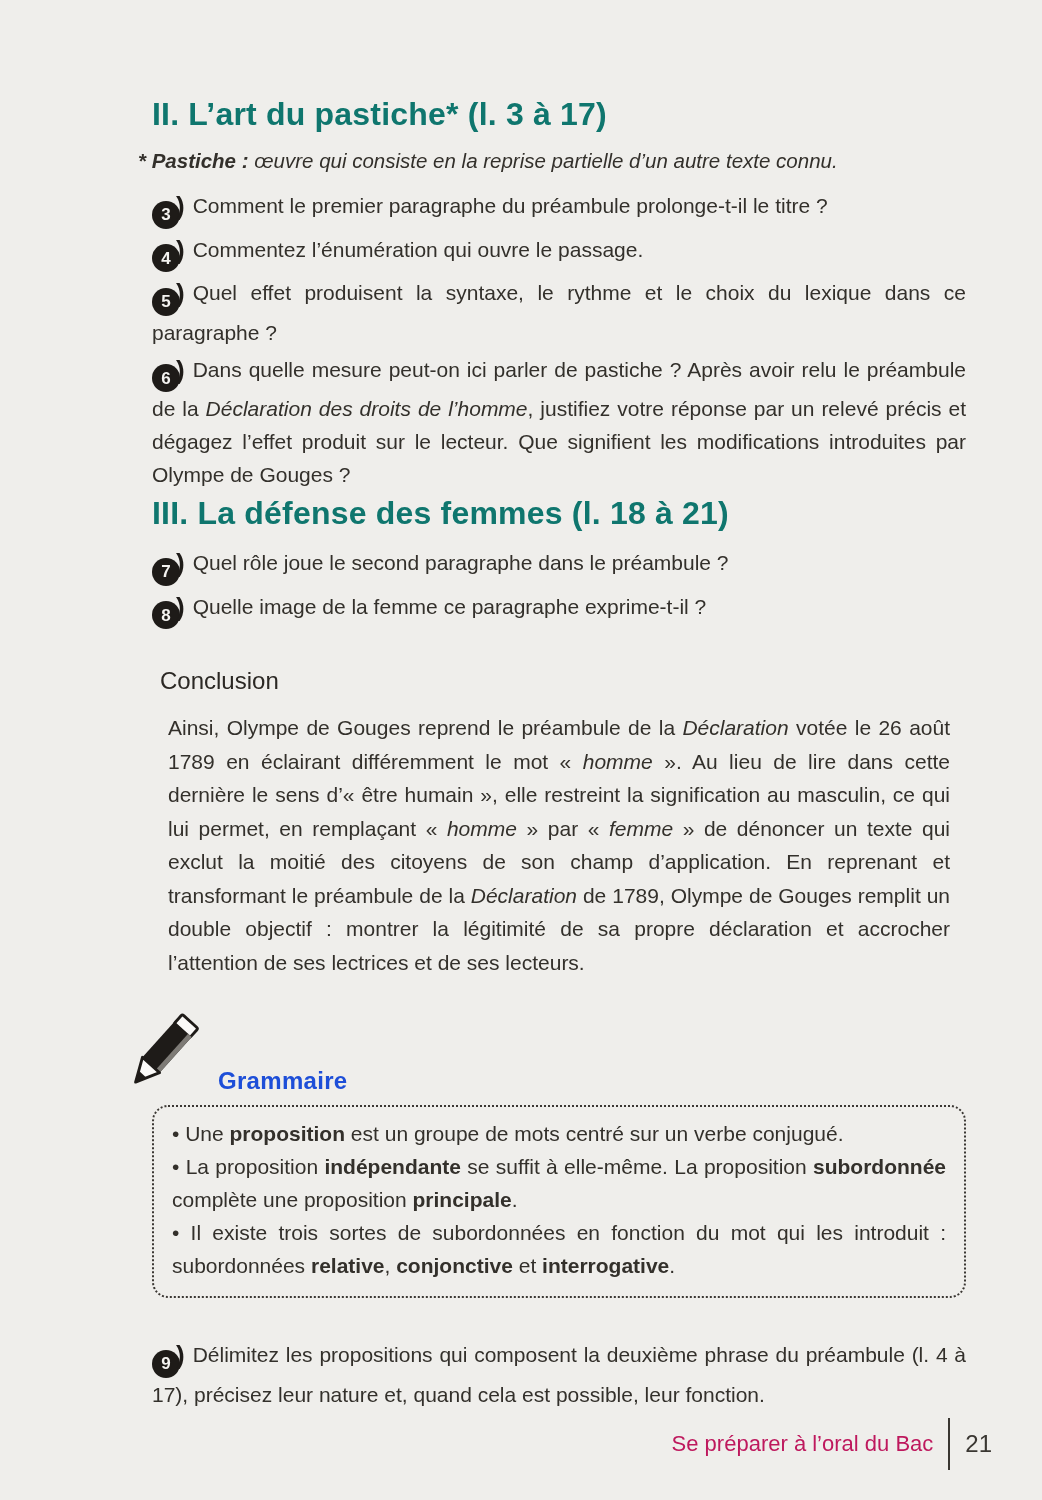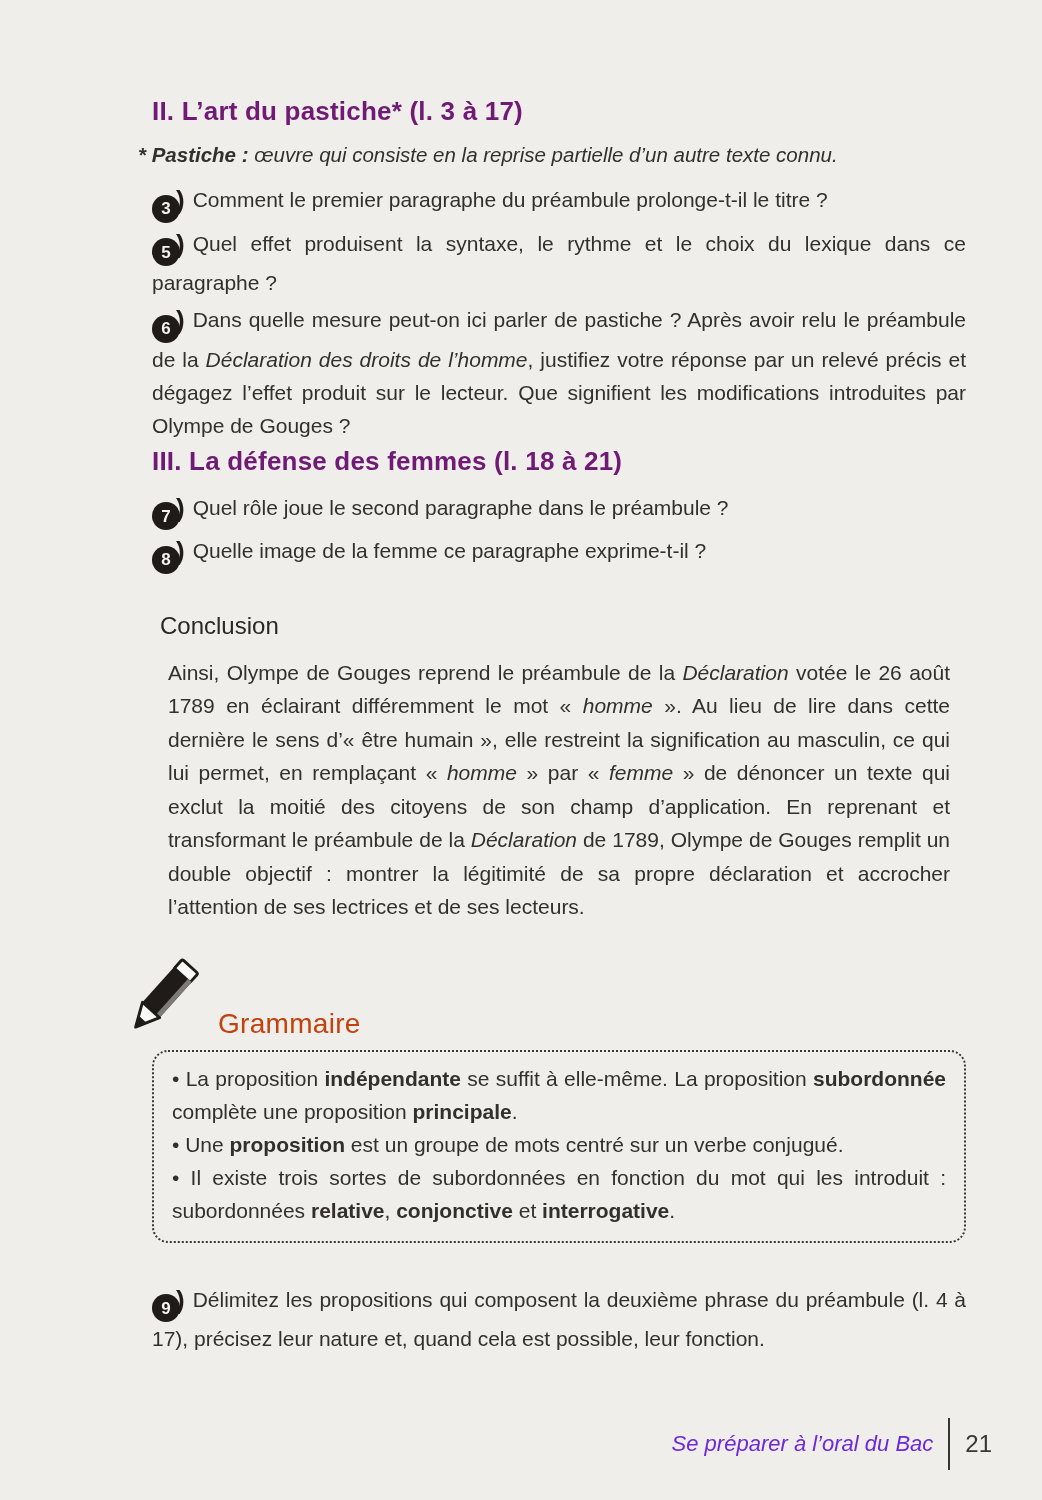--- a/index.html
+++ b/index.html
@@ -7,21 +7,21 @@
     width:1042px;height:1500px;position:relative;
     background:#efeeeb;color:#33302b;
     font-family:"Liberation Sans","DejaVu Sans",sans-serif;
     overflow:hidden;
   }
   .content{padding:96px 76px 0 152px;}
   .seg-b{font-weight:bold;margin-top:40px;}
   .seg-i{font-style:italic;}
 
   h2.sec-head{
-    font-size:26px;font-weight:bold;margin:0 0 14px 0;color:#701a75;
+    font-size:32px;font-weight:bold;margin:0 0 14px 0;color:#0f766e;
     letter-spacing:.2px;
   }
   .footnote{
     font-style:italic;font-size:20.5px;margin:0 0 14px -14px;line-height:28px;
   }
   p.question{
     font-size:21px;line-height:33px;margin:4px 0;text-align:justify;
   }
   .qbadge{white-space:nowrap;}
   .qnum{
@@ -39,56 +39,59 @@
   h3.conc-head{font-size:24px;font-weight:normal;margin:38px 0 16px 8px;color:#2b2824;}
   p.bodypara{
     font-size:21px;line-height:33.5px;margin:16px;text-align:justify;
   }
 
   .gram-head{
     display:flex;align-items:flex-end;margin:28px 0 6px 0;
   }
   .gram-head svg{margin-left:-44px;margin-bottom:-8px;display:block;}
   .gram-title{
-    font-size:28px;font-weight:normal;color:#c2410c;letter-spacing:.3px;
+    font-size:24px;font-weight:bold;color:#1d4ed8;letter-spacing:.3px;
     margin-left:6px;
   }
   .gram-box{
     border:2.5px dotted #3b3733;border-radius:16px;
     padding:10px 18px 14px 18px;margin-top:10px;
     font-size:21px;line-height:33px;
   }
   .gram-box-title{font-weight:bold;font-size:21.5px;}
   .gram-bullet{margin:0;text-align:justify;}
 
   p.q9{margin-top:40px;}
 
   .page-footer{
     position:absolute;right:50px;bottom:30px;
     display:flex;align-items:center;
   }
-  .footer-label{font-size:22px;color:#6d28d9;font-style:italic;}
+  .footer-label{font-size:22px;color:#be185d;}
   .footer-divider{
     width:2px;height:52px;background:#3a3732;margin:0 15px;
   }
   .footer-page{font-size:24px;color:#3a3732;}
 </style>
 </head>
 <body>
 
 <div class="content">
 
   <h2 class="sec-head">II. L’art du pastiche* (l. 3 à 17)</h2>
 
   <p class="footnote"><span class="seg-b">* Pastiche : </span><span>œuvre qui consiste en la reprise partielle d’un autre texte connu.</span></p>
 
   <p class="question">
     <span class="qbadge"><span class="qnum">3</span><span class="qparen">)</span></span><span><span>Comment le premier paragraphe du préambule prolonge-t-il le titre ?</span></span>
   </p>
 
+  <p class="question">
+    <span class="qbadge"><span class="qnum">4</span><span class="qparen">)</span></span><span><span>Commentez l’énumération qui ouvre le passage.</span></span>
+  </p>
 
   <p class="question">
     <span class="qbadge"><span class="qnum">5</span><span class="qparen">)</span></span><span><span>Quel effet produisent la syntaxe, le rythme et le choix du lexique dans ce paragraphe ?</span></span>
   </p>
 
   <p class="question">
     <span class="qbadge"><span class="qnum">6</span><span class="qparen">)</span></span><span><span>Dans quelle mesure peut-on ici parler de pastiche ? Après avoir relu le préambule de la </span><span class="seg-i">Déclaration des droits de l’homme</span><span>, justifiez votre réponse par un relevé précis et dégagez l’effet produit sur le lecteur. Que signifient les modifications introduites par Olympe de Gouges ?</span></span>
   </p>
 
   <h2 class="sec-head sp3">III. La défense des femmes (l. 18 à 21)</h2>
@@ -112,22 +115,22 @@
         <rect x="38" y="14" width="24" height="50" fill="#1e1b18"></rect>
         <rect x="57" y="14" width="5" height="50" fill="#7e7b76"></rect>
         <polygon points="38,64 62,64 50,88" fill="#fbfaf8" stroke="#1e1b18" stroke-width="3" stroke-linejoin="round"></polygon>
         <polygon points="45.5,77 54.5,77 50,88" fill="#1e1b18"></polygon>
       </g>
     </svg>
     <span class="gram-title">Grammaire</span>
   </div>
 
   <div class="gram-box">
+    <p class="gram-bullet"><span>• Une </span><span class="seg-b">proposition</span><span> est un groupe de mots centré sur un verbe conjugué.</span></p>
     <p class="gram-bullet"><span>• La proposition </span><span class="seg-b">indépendante</span><span> se suffit à elle-même. La proposition </span><span class="seg-b">subordonnée</span><span> complète une proposition </span><span class="seg-b">principale</span><span>.</span></p>
-    <p class="gram-bullet"><span>• Une </span><span class="seg-b">proposition</span><span> est un groupe de mots centré sur un verbe conjugué.</span></p>
     <p class="gram-bullet"><span>• Il existe trois sortes de subordonnées en fonction du mot qui les introduit : subordonnées </span><span class="seg-b">relative</span><span>, </span><span class="seg-b">conjonctive</span><span> et </span><span class="seg-b">interrogative</span><span>.</span></p>
   </div>
 
   <p class="question q9">
     <span class="qbadge"><span class="qnum">9</span><span class="qparen">)</span></span><span><span>Délimitez les propositions qui composent la deuxième phrase du préambule (l. 4 à 17), précisez leur nature et, quand cela est possible, leur fonction.</span></span>
   </p>
 
 </div>
 
 <div class="page-footer">

